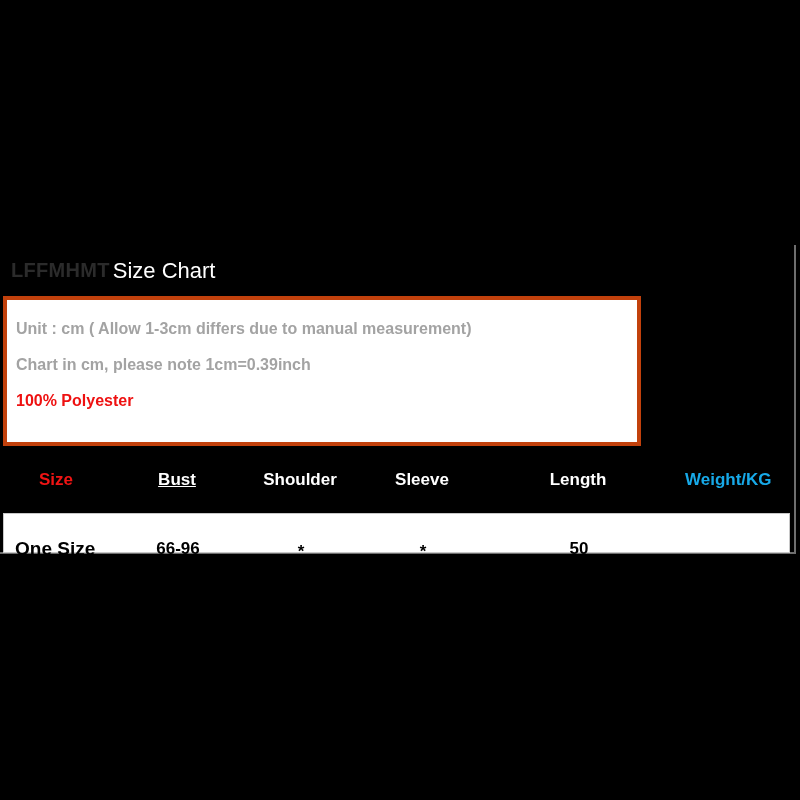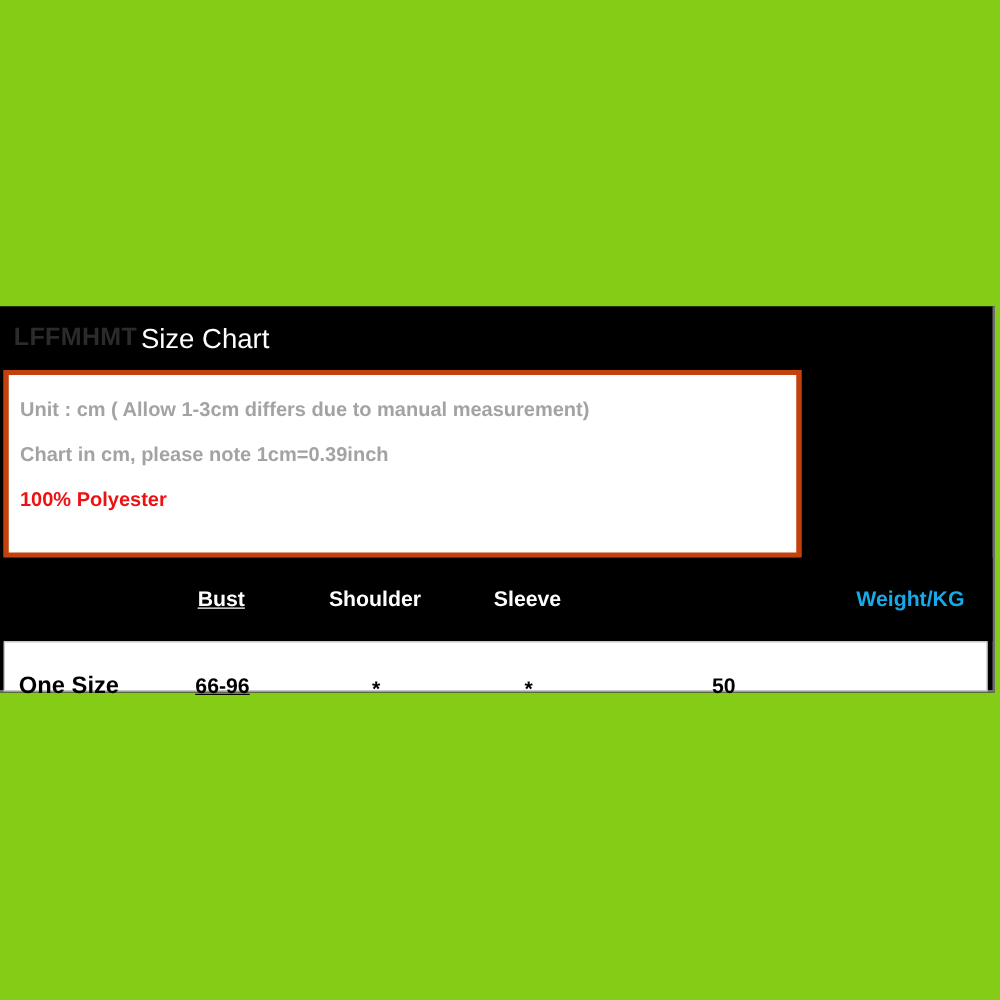--- a/index.html
+++ b/index.html
@@ -13,21 +13,21 @@
     background: #ffffff;
     font-family: "Liberation Sans", sans-serif;
     overflow: hidden;
   }
 
   
   #canvas {
     position: relative;
     width: 800px;
     height: 800px;
-    background: #84cc16;
+    background: #000000;
   }
 
   
   .chart-panel {
     position: absolute;
     left: 0px;
     top: 245px;
     width: 796px;
     height: 309px;
     background: #000000;
@@ -160,23 +160,25 @@
       <span class="title-text">Size Chart</span>
     </div>
 
     <div class="notes-box">
       <div class="note-line">Unit : cm ( Allow 1-3cm differs due to manual measurement)</div>
       <div class="note-line">Chart in cm, please note 1cm=0.39inch</div>
       <div class="note-line accent">100% Polyester</div>
     </div>
 
     <div class="table-head">
+      <div class="cell head-cell size-col col-size">Size</div>
       <div class="cell head-cell col-bust">Bust</div>
       <div class="cell head-cell col-shoulder">Shoulder</div>
       <div class="cell head-cell col-sleeve">Sleeve</div>
+      <div class="cell head-cell col-length">Length</div>
       <div class="cell head-cell weight-col col-weight">Weight/KG</div>
     </div>
 
     <div class="table-body-row">
       <div class="cell body-cell col-size">One Size</div>
       <div class="cell body-cell col-bust">66-96</div>
       <div class="cell body-cell col-shoulder asterisk">*</div>
       <div class="cell body-cell col-sleeve asterisk">*</div>
       <div class="cell body-cell col-length">50</div>
       <div class="cell body-cell col-weight"></div>

